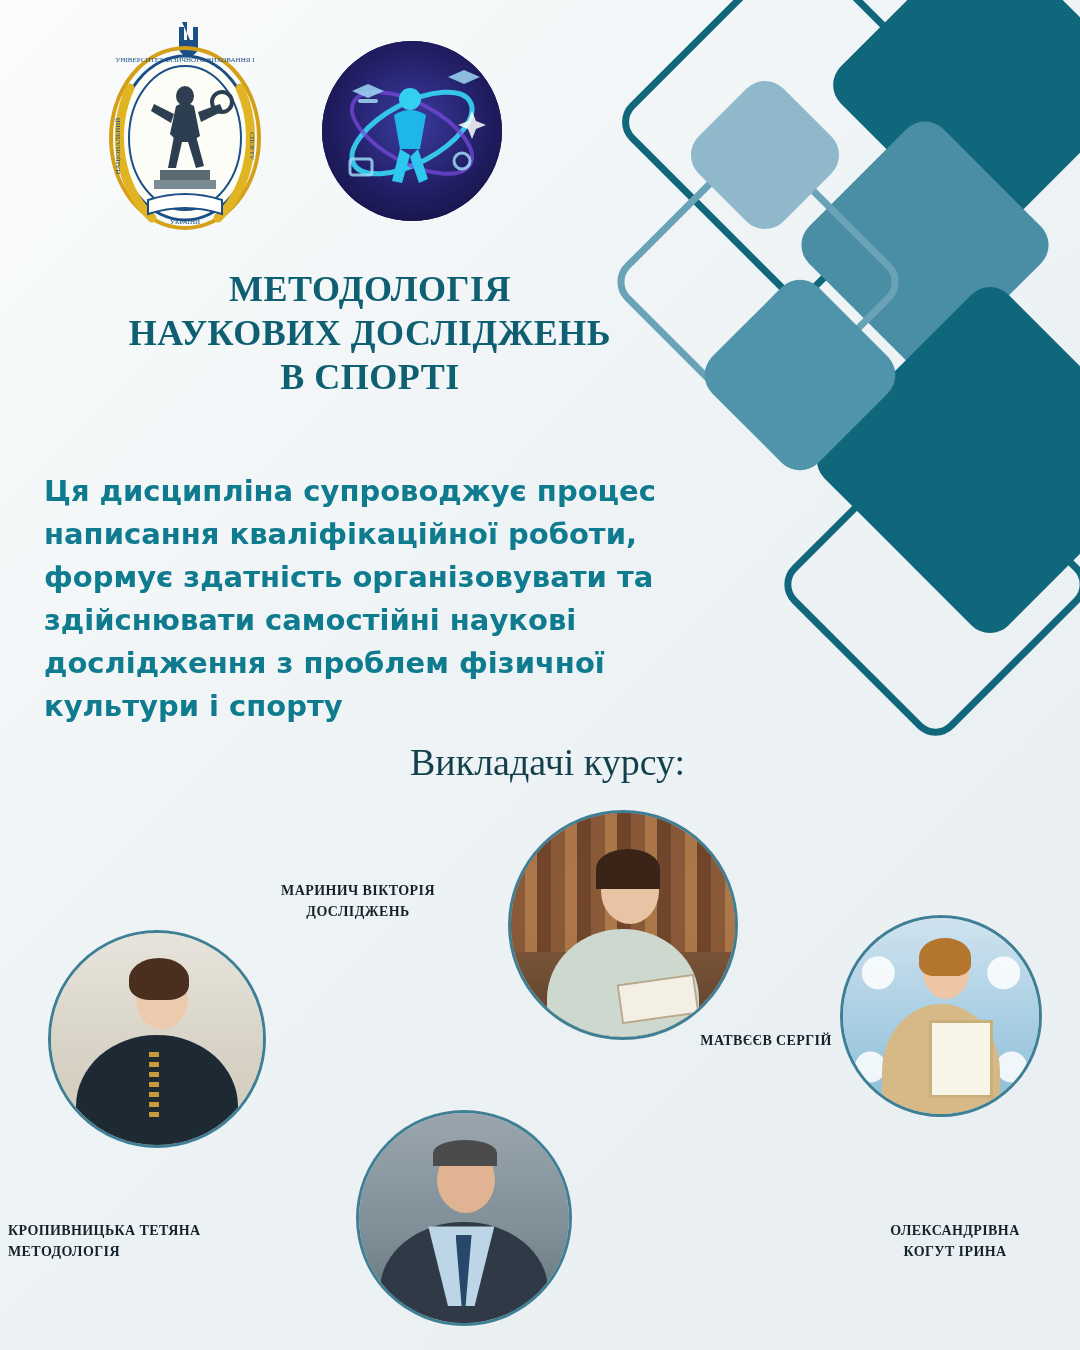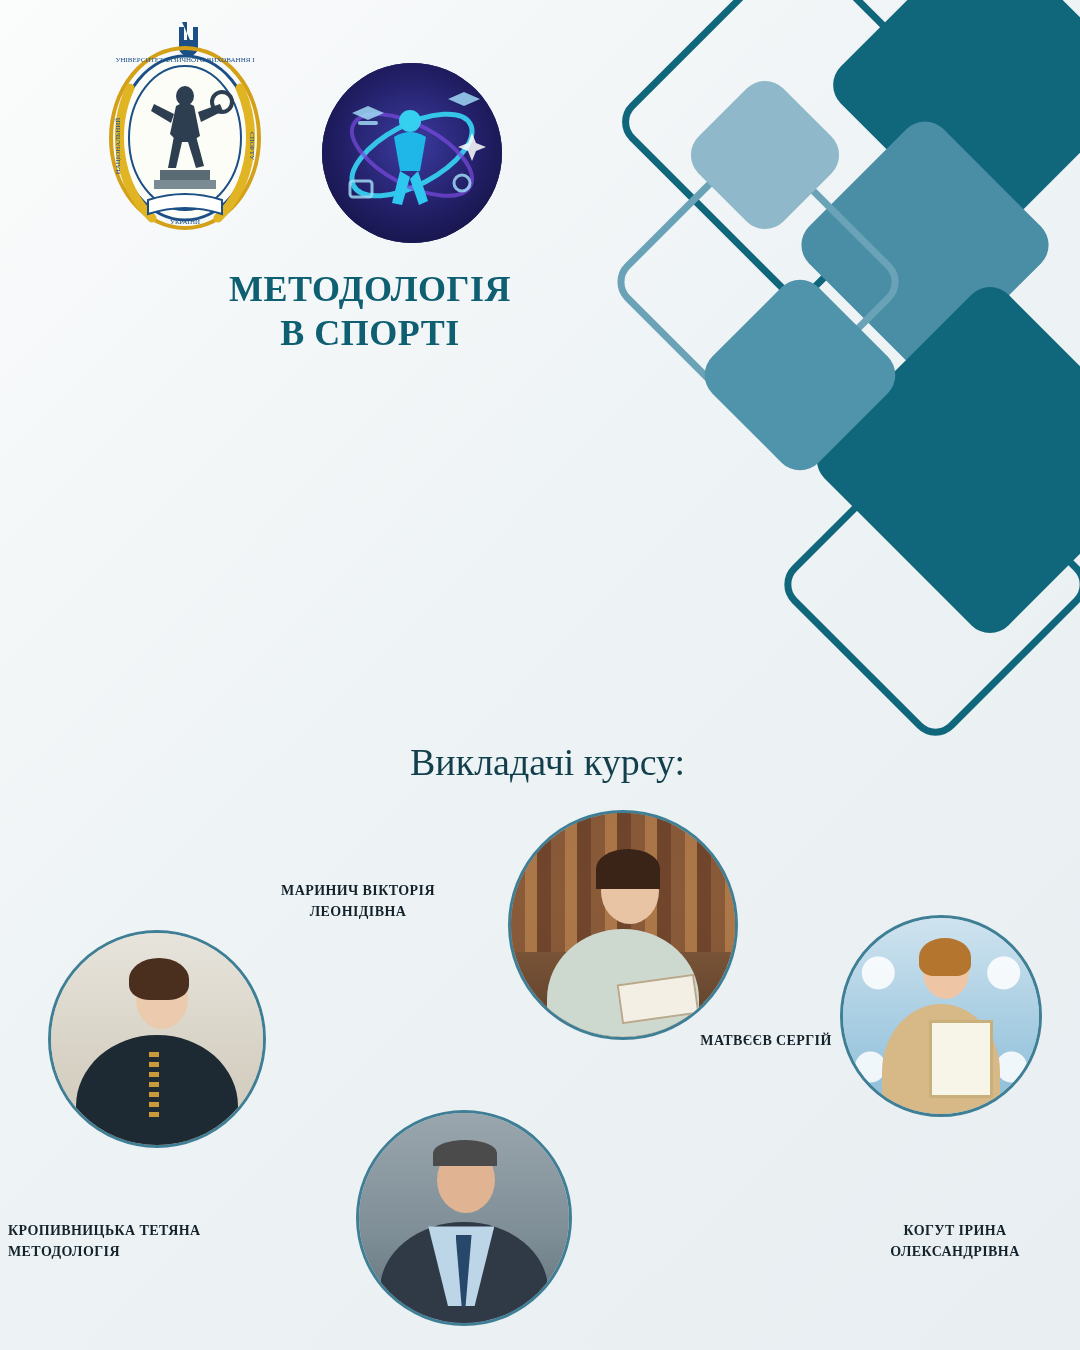--- a/index.html
+++ b/index.html
@@ -38,21 +38,21 @@
   .sq-outline {
     background: transparent;
   }
 
   
   .logos {
     position: absolute;
     top: 18px;
     left: 100px;
     display: flex;
-    align-items: flex-end;
+    align-items: center;
     gap: 52px;
   }
   .logo-univ {
     width: 170px;
     height: 225px;
     position: relative;
   }
   .logo-sci {
     width: 180px;
     height: 180px;
@@ -216,39 +216,41 @@
           <circle cx="140" cy="120" r="8" fill="none" stroke="#9fd9f5" stroke-width="3"></circle>
           <rect x="28" y="118" width="22" height="16" rx="3" fill="none" stroke="#9fd9f5" stroke-width="3"></rect>
           <path d="M150 70 l4 10 10 4 -10 4 -4 10 -4 -10 -10 -4 10 -4z" fill="#ffffff"></path>
         </g>
       </svg>
     </div>
   </div>
 
   <div class="title">
     <div>МЕТОДОЛОГІЯ</div>
+    <div>НАУКОВИХ ДОСЛІДЖЕНЬ</div>
     <div>В СПОРТІ</div>
   </div>
 
+  <div class="lead">Ця дисципліна супроводжує процес написання кваліфікаційної роботи, формує здатність організовувати та здійснювати самостійні наукові дослідження з проблем фізичної культури і спорту</div>
 
   <div class="teachers-label">Викладачі курсу:</div>
 
   <div class="person" style="top:810px;left:508px;">
     <div class="avatar" style="width:224px;height:224px;">
       <div class="ph" style="background:linear-gradient(180deg,#6b4a32 0%,#8a6040 38%,#5c3f2a 100%);">
         <div style="position:absolute;left:0;top:0;width:100%;height:62%;background:repeating-linear-gradient(90deg,#8a5a38 0 14px,#b07a4a 14px 26px,#6e432a 26px 40px);opacity:.9;"></div>
         <div class="ph-head" style="left:40%;top:20%;width:58px;height:66px;background:#e9c4a4;"></div>
         <div style="position:absolute;left:38%;top:16%;width:64px;height:40px;border-radius:50% 50% 0 0;background:#3a2418;"></div>
         <div class="ph-body" style="left:16%;top:52%;width:68%;height:52%;background:#cdd8cf;"></div>
         <div style="position:absolute;left:48%;top:74%;width:74px;height:36px;background:#f3efe4;border:2px solid #b8a98c;transform:rotate(-8deg);"></div>
       </div>
     </div>
     <div class="pname" style="position:absolute;left:-275px;top:70px;width:250px;text-align:center;">
       <div>МАРИНИЧ ВІКТОРІЯ</div>
-      <div>ЛЕОНІДІВНА</div>
+      <div>ДОСЛІДЖЕНЬ</div>
     </div>
   </div>
 
   <div class="person" style="top:930px;left:48px;">
     <div class="avatar" style="width:212px;height:212px;">
       <div class="ph" style="background:linear-gradient(180deg,#e7e4dc 0%,#d8d3c6 55%,#cfc9ba 100%);">
         <div class="ph-head" style="left:40%;top:17%;width:52px;height:60px;background:#eccaae;"></div>
         <div style="position:absolute;left:37%;top:12%;width:60px;height:42px;border-radius:50% 50% 35% 35%;background:#4a2f1f;"></div>
         <div class="ph-body" style="left:12%;top:48%;width:76%;height:56%;background:#1d2a34;"></div>
         <div style="position:absolute;left:46%;top:56%;width:10px;height:70px;background:repeating-linear-gradient(180deg,#c89a3a 0 5px,#1d2a34 5px 10px);"></div>
@@ -284,18 +286,18 @@
                radial-gradient(circle at 14% 76%, #ffffff 0 15px, transparent 16px),
                radial-gradient(circle at 86% 76%, #ffffff 0 15px, transparent 16px);
                opacity:.85;"></div>
         <div class="ph-head" style="left:41%;top:14%;width:46px;height:54px;background:#eec6a6;"></div>
         <div style="position:absolute;left:39%;top:10%;width:52px;height:38px;border-radius:50% 50% 30% 30%;background:#b4762f;"></div>
         <div class="ph-body" style="left:20%;top:44%;width:60%;height:58%;background:#d7b887;"></div>
         <div style="position:absolute;left:44%;top:52%;width:58px;height:72px;background:#f7f4e8;border:3px solid #c9b07a;"></div>
       </div>
     </div>
     <div class="pname" style="position:absolute;left:-10px;top:305px;width:250px;text-align:center;">
+      <div>ОЛЕКСАНДРІВНА</div>
       <div>КОГУТ ІРИНА</div>
-      <div>ОЛЕКСАНДРІВНА</div>
     </div>
   </div>
 
 </div>
 
 </body></html>

